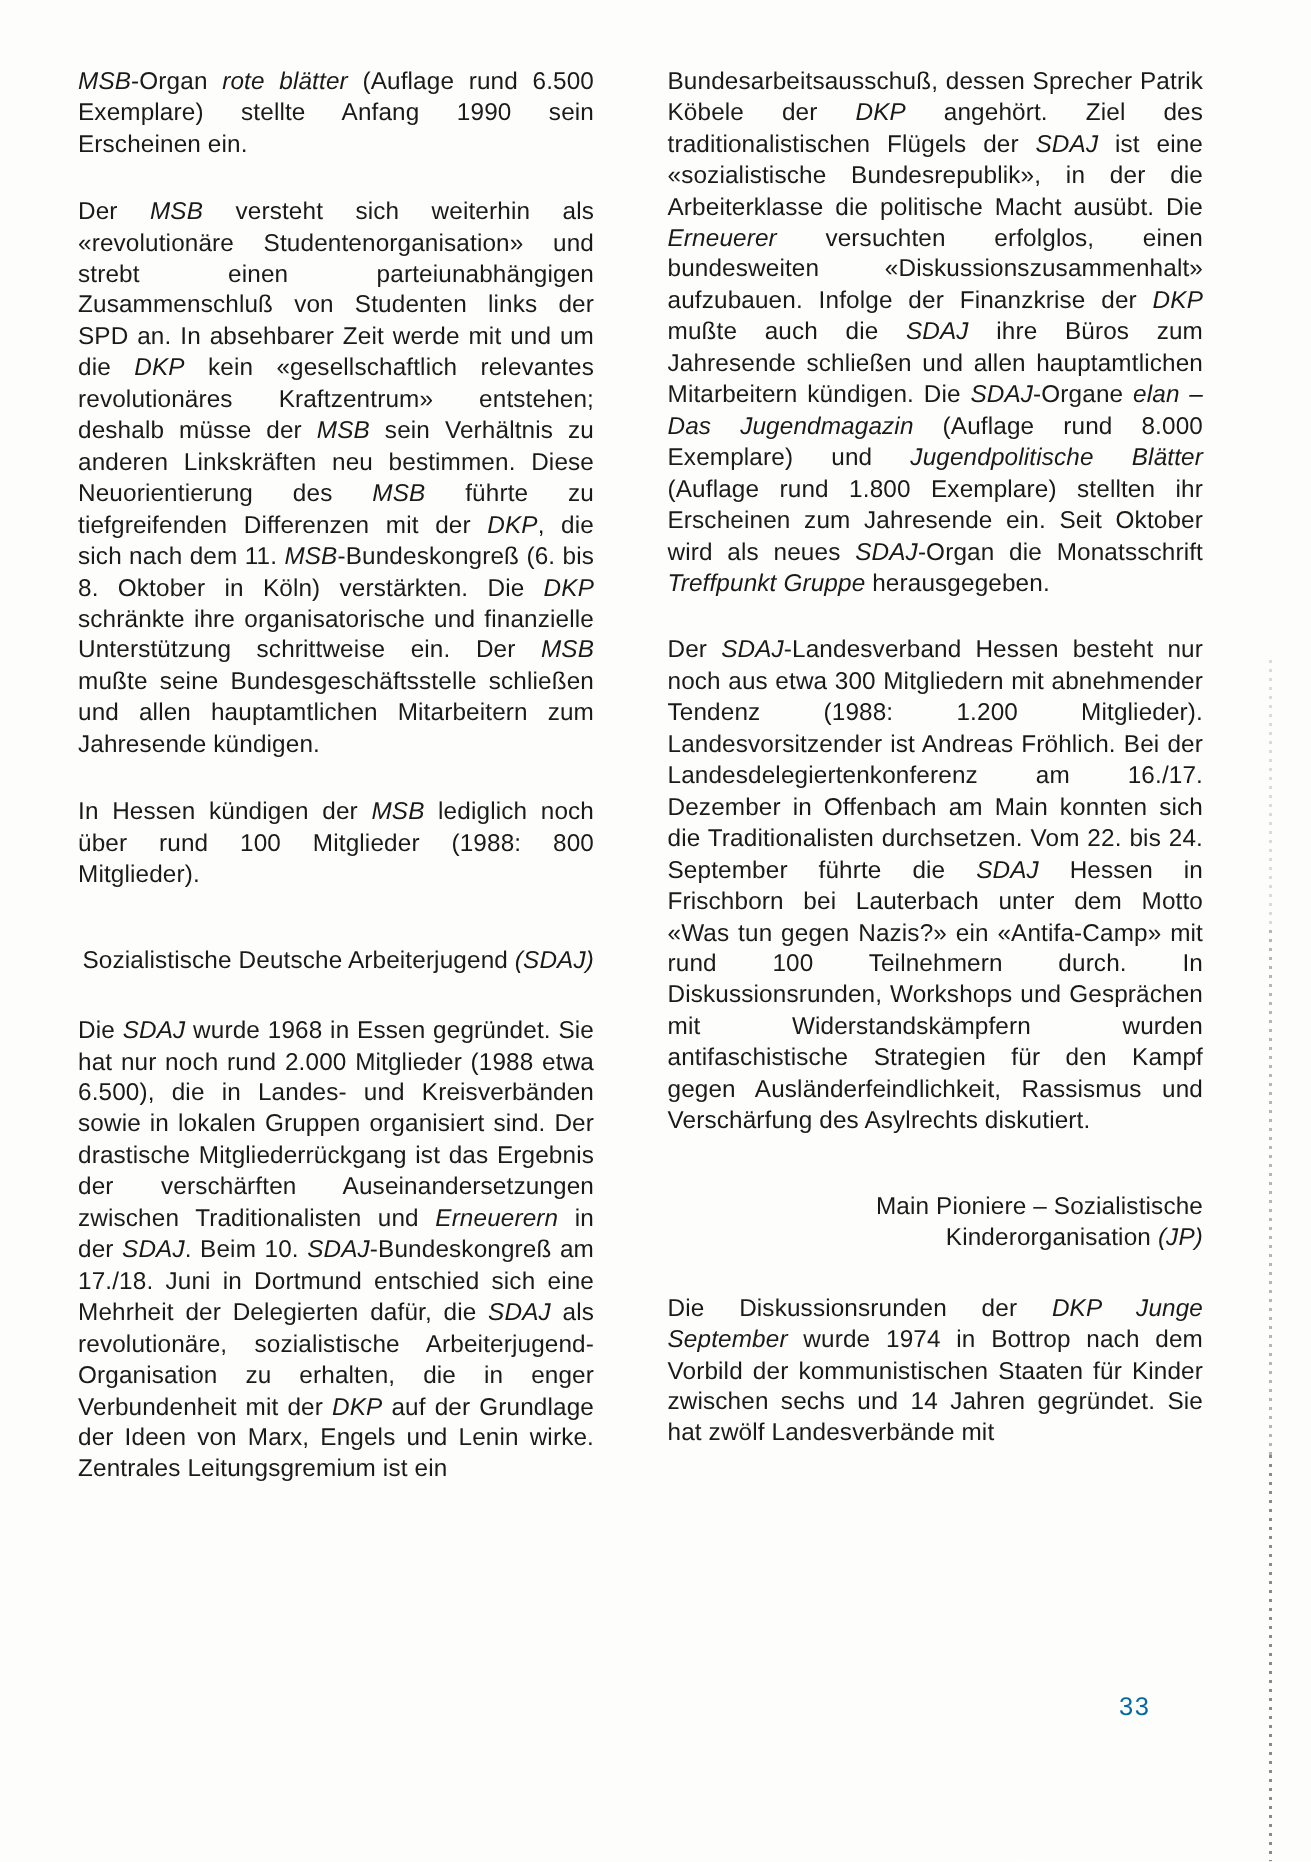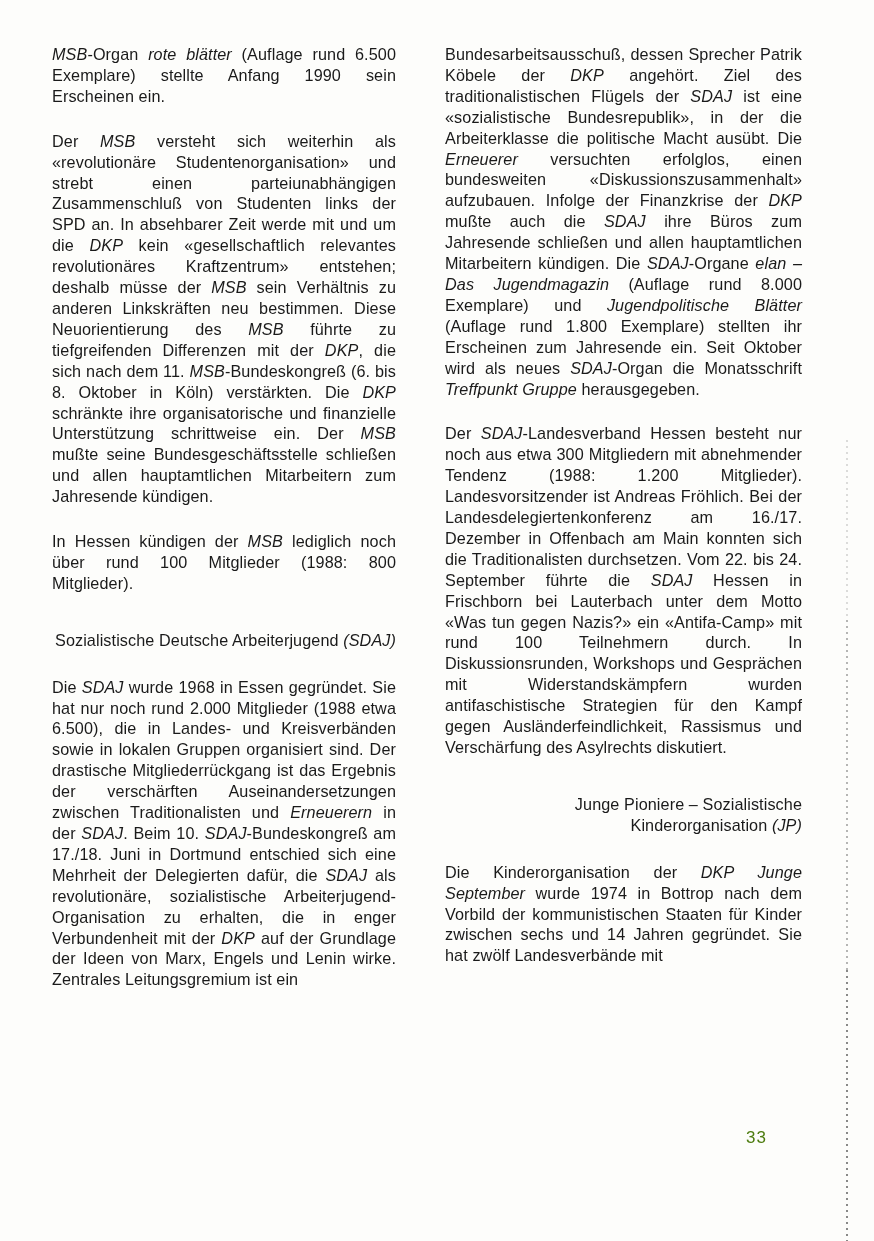--- a/index.html
+++ b/index.html
@@ -36,21 +36,21 @@
     font-size: 16.2px;
     font-weight: normal;
   }
   .block em { font-style: italic; }
   .page-number {
     position: absolute;
     top: 1128px;
     left: 746px;
     font-size: 17px;
     letter-spacing: 1px;
-    color: #4d7c0f;
+    color: #0369a1;
   }
   
   .scan-edge {
     position: absolute;
     width: 2px;
     right: 26px;
     background: repeating-linear-gradient(
       to bottom,
       #2a2a2a 0px, #2a2a2a 2px,
       transparent 2px, transparent 6px
@@ -68,22 +68,22 @@
     <div class="column left">
         <div class="block paragraph"><em>MSB</em><span>-Organ </span><em>rote blätter</em><span> (Auflage rund 6.500 Exemplare) stellte Anfang 1990 sein Erscheinen ein.</span></div>
         <div class="block paragraph"><span>Der </span><em>MSB</em><span> versteht sich weiterhin als «revolutionäre Studentenorganisation» und strebt einen parteiunabhängigen Zusammenschluß von Studenten links der SPD an. In absehbarer Zeit werde mit und um die </span><em>DKP</em><span> kein «gesellschaftlich relevantes revolutionäres Kraftzentrum» entstehen; deshalb müsse der </span><em>MSB</em><span> sein Verhältnis zu anderen Linkskräften neu bestimmen. Diese Neuorientierung des </span><em>MSB</em><span> führte zu tiefgreifenden Differenzen mit der </span><em>DKP</em><span>, die sich nach dem 11. </span><em>MSB</em><span>-Bundeskongreß (6. bis 8. Oktober in Köln) verstärkten. Die </span><em>DKP</em><span> schränkte ihre organisatorische und finanzielle Unterstützung schrittweise ein. Der </span><em>MSB</em><span> mußte seine Bundesgeschäftsstelle schließen und allen hauptamtlichen Mitarbeitern zum Jahresende kündigen.</span></div>
         <div class="block paragraph"><span>In Hessen kündigen der </span><em>MSB</em><span> lediglich noch über rund 100 Mitglieder (1988: 800 Mitglieder).</span></div>
         <div class="block heading"><span>Sozialistische Deutsche Arbeiterjugend </span><em>(SDAJ)</em></div>
         <div class="block paragraph"><span>Die </span><em>SDAJ</em><span> wurde 1968 in Essen gegründet. Sie hat nur noch rund 2.000 Mitglieder (1988 etwa 6.500), die in Landes- und Kreisverbänden sowie in lokalen Gruppen organisiert sind. Der drastische Mitgliederrückgang ist das Ergebnis der verschärften Auseinandersetzungen zwischen Traditionalisten und </span><em>Erneuerern</em><span> in der </span><em>SDAJ</em><span>. Beim 10. </span><em>SDAJ</em><span>-Bundeskongreß am 17./18. Juni in Dortmund entschied sich eine Mehrheit der Delegierten dafür, die </span><em>SDAJ</em><span> als revolutionäre, sozialistische Arbeiterjugend-Organisation zu erhalten, die in enger Verbundenheit mit der </span><em>DKP</em><span> auf der Grundlage der Ideen von Marx, Engels und Lenin wirke. Zentrales Leitungsgremium ist ein</span></div>
       </div>
     <div class="column right">
         <div class="block paragraph"><span>Bundesarbeitsausschuß, dessen Sprecher Patrik Köbele der </span><em>DKP</em><span> angehört. Ziel des traditionalistischen Flügels der </span><em>SDAJ</em><span> ist eine «sozialistische Bundesrepublik», in der die Arbeiterklasse die politische Macht ausübt. Die </span><em>Erneuerer</em><span> versuchten erfolglos, einen bundesweiten «Diskussionszusammenhalt» aufzubauen. Infolge der Finanzkrise der </span><em>DKP</em><span> mußte auch die </span><em>SDAJ</em><span> ihre Büros zum Jahresende schließen und allen hauptamtlichen Mitarbeitern kündigen. Die </span><em>SDAJ</em><span>-Organe </span><em>elan – Das Jugendmagazin</em><span> (Auflage rund 8.000 Exemplare) und </span><em>Jugendpolitische Blätter</em><span> (Auflage rund 1.800 Exemplare) stellten ihr Erscheinen zum Jahresende ein. Seit Oktober wird als neues </span><em>SDAJ</em><span>-Organ die Monatsschrift </span><em>Treffpunkt Gruppe</em><span> herausgegeben.</span></div>
         <div class="block paragraph"><span>Der </span><em>SDAJ</em><span>-Landesverband Hessen besteht nur noch aus etwa 300 Mitgliedern mit abnehmender Tendenz (1988: 1.200 Mitglieder). Landesvorsitzender ist Andreas Fröhlich. Bei der Landesdelegiertenkonferenz am 16./17. Dezember in Offenbach am Main konnten sich die Traditionalisten durchsetzen. Vom 22. bis 24. September führte die </span><em>SDAJ</em><span> Hessen in Frischborn bei Lauterbach unter dem Motto «Was tun gegen Nazis?» ein «Antifa-Camp» mit rund 100 Teilnehmern durch. In Diskussionsrunden, Workshops und Gesprächen mit Widerstandskämpfern wurden antifaschistische Strategien für den Kampf gegen Ausländerfeindlichkeit, Rassismus und Verschärfung des Asylrechts diskutiert.</span></div>
-        <div class="block heading"><span>Junge Pioniere – Sozialistische Kinderorganisation </span><em>(JP)</em></div>
-        <div class="block paragraph"><span>Die Kinderorganisation der </span><em>DKP Junge September</em><span> wurde 1974 in Bottrop nach dem Vorbild der kommunistischen Staaten für Kinder zwischen sechs und 14 Jahren gegründet. Sie hat zwölf Landesverbände mit</span></div>
+        <div class="block heading"><span>Main Pioniere – Sozialistische Kinderorganisation </span><em>(JP)</em></div>
+        <div class="block paragraph"><span>Die Diskussionsrunden der </span><em>DKP Junge September</em><span> wurde 1974 in Bottrop nach dem Vorbild der kommunistischen Staaten für Kinder zwischen sechs und 14 Jahren gegründet. Sie hat zwölf Landesverbände mit</span></div>
       </div>
   </div>
 
   <div class="page-number">33</div>
 
   <div class="scan-edge seg1"></div>
   <div class="scan-edge seg2"></div>
   <div class="scan-edge seg3"></div>
 </div>
 

